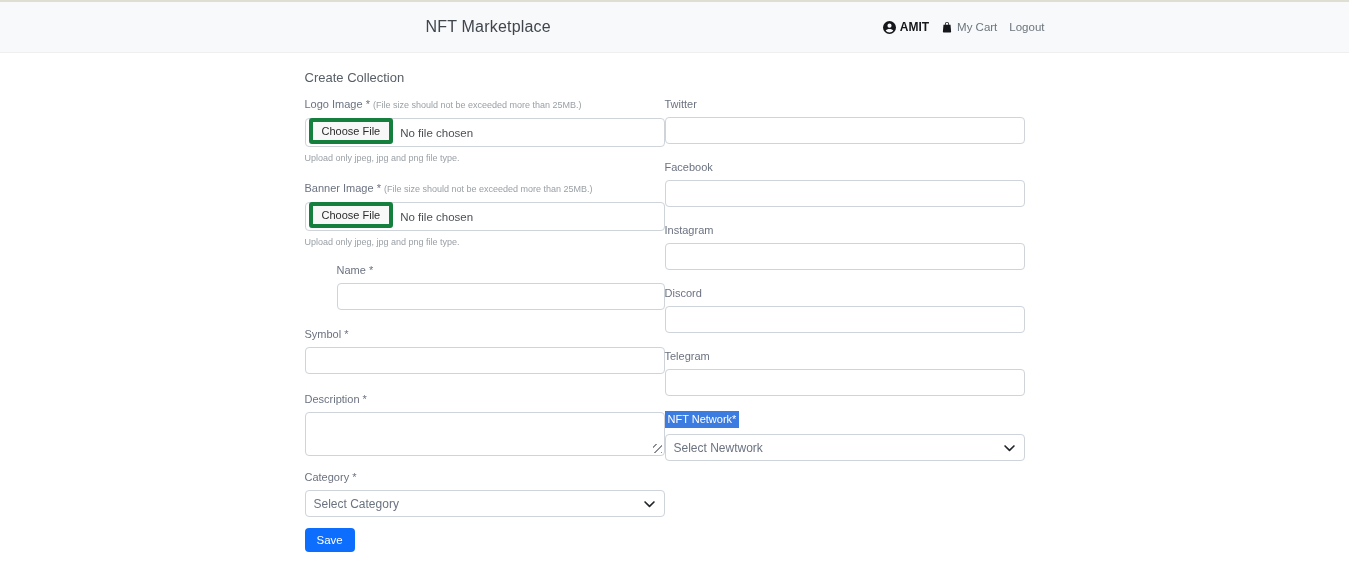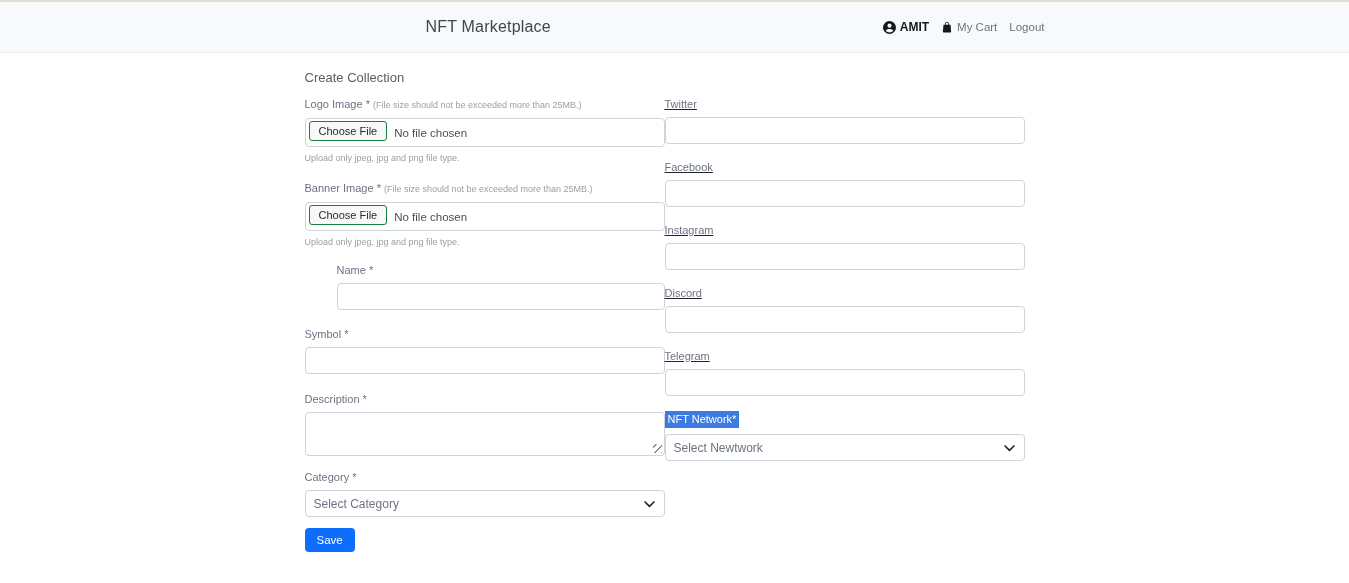--- a/index.html
+++ b/index.html
@@ -67,21 +67,21 @@
 
   .file-box {
     width:100%; height:29px;
     border:1px solid #ced4da; border-radius:4px;
     background:#fff;
     display:flex; align-items:center;
     cursor:pointer;
   }
   .file-btn {
     margin:3px 0 6px 3px;
-    border:1px solid #15803d; border-radius:3px;
+    border:4px solid #15803d; border-radius:3px;
     background:#f8f8f8;
     font-size:11px; color:#2b2b2b;
     padding:3px 9px;
     font-family:"Liberation Sans", sans-serif;
     white-space:nowrap; cursor:pointer;
   }
   .file-status { font-size:11.5px; color:#4b4f54; margin-left:7px; white-space:nowrap; }
 
   .textarea-wrap { position:relative; }
   .textarea {
@@ -131,21 +131,21 @@
     padding:2px 3px; margin-bottom:6px;
   }
 
   
   .g-logo    { margin-bottom:19px; }
   .g-banner  { margin-bottom:17px; }
   .g-name    { margin-bottom:18px;margin-left:32px; }
   .g-symbol  { margin-bottom:19px; }
   .g-desc    { margin-bottom:15px; }
   .g-cat     { margin-bottom:11px; }
-  .g-social  { margin-bottom:17px;text-decoration:underline; }
+  .g-social  { margin-bottom:17px; }
   .g-network { margin-top:-4px; }
 </style>
 </head>
 <body>
 
 <header class="header">
   <div class="header-inner">
     <div class="brand">NFT Marketplace</div>
     <nav class="nav">
       <div class="nav-item user">

